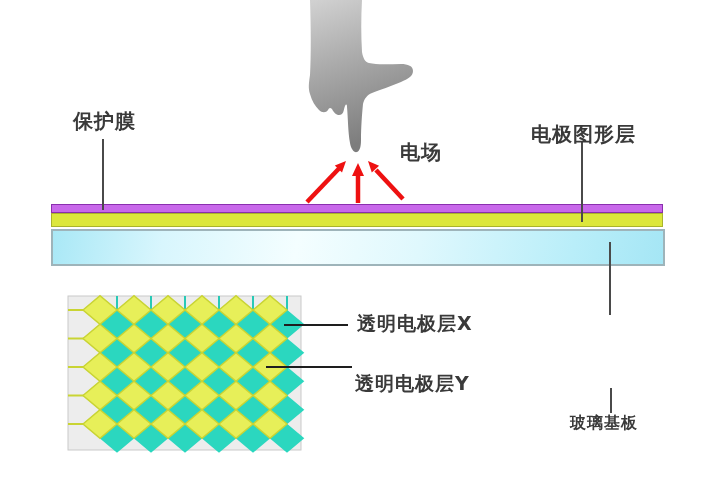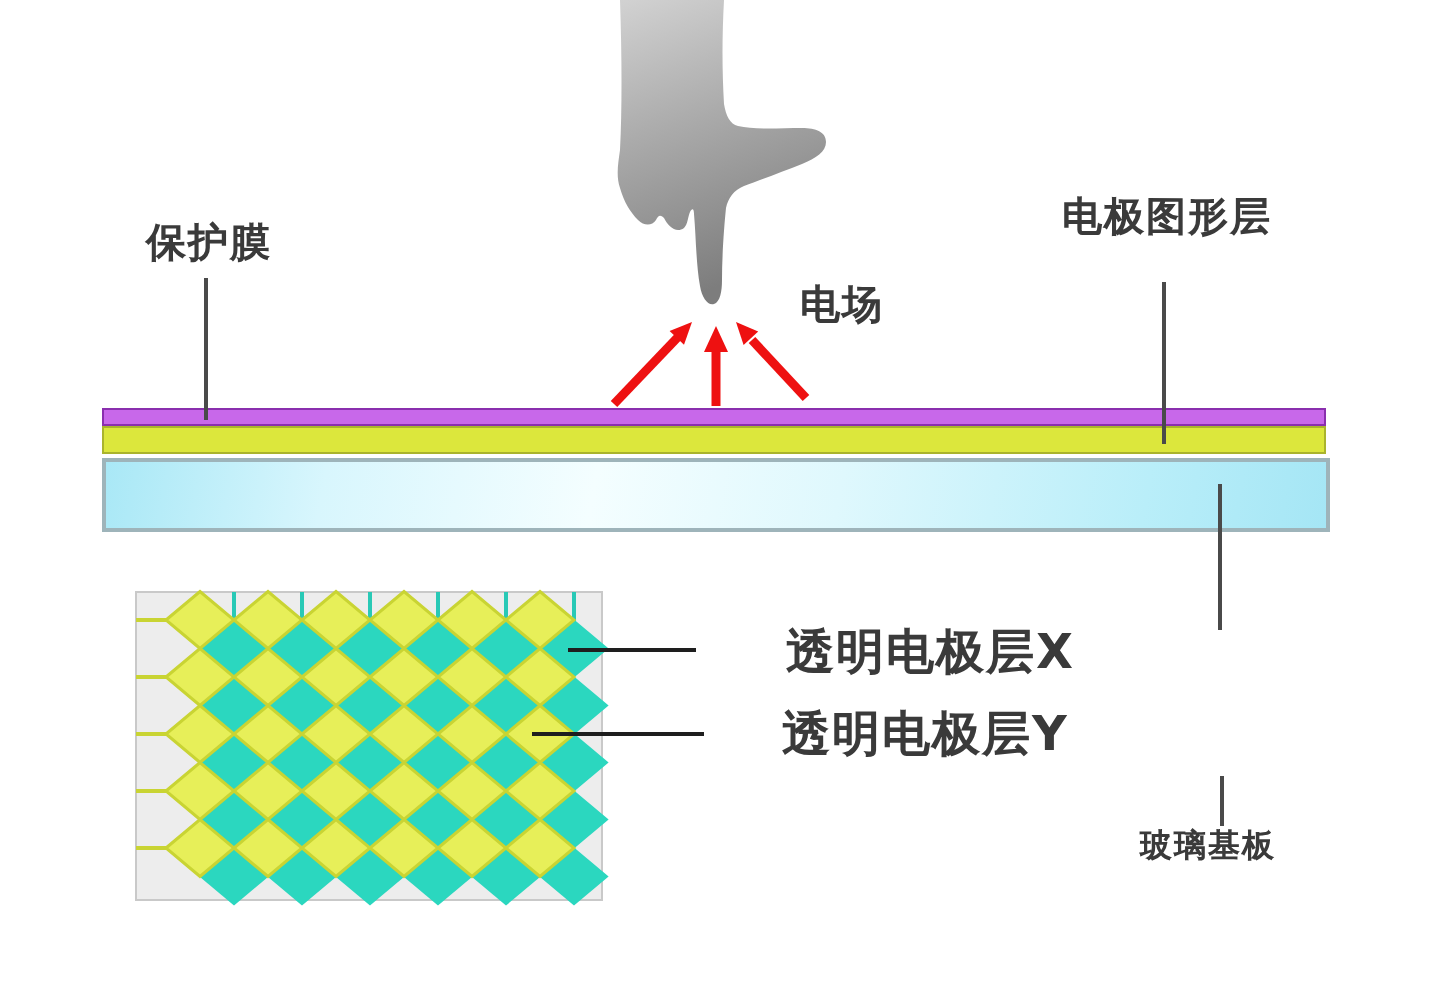--- a/index.html
+++ b/index.html
@@ -6,44 +6,44 @@
   #canvas{
     position:relative;width:721px;height:492px;background:#ffffff;overflow:hidden;
     font-family:"DejaVu Sans","Liberation Sans",sans-serif;
   }
   .abs{position:absolute;}
   .diagram-label{
     position:absolute;font-weight:bold;color:#3a3a3a;white-space:nowrap;
     letter-spacing:1px;line-height:1;
   }
   .lbl-20{font-size:20px;}
-  .lbl-19{font-size:24px;margin-left:36px;}
+  .lbl-19{font-size:19px;}
   .lbl-22{font-size:16px;}
   .vline{position:absolute;width:2px;background:#4a4a4a;}
   .hline{position:absolute;height:2px;background:#1e1e1e;}
   
   #protective-film-layer{
     left:51px;top:204px;width:612px;height:9px;box-sizing:border-box;
     background:#c868ea;border:1px solid #8a2fae;
   }
   #electrode-pattern-layer{
     left:51px;top:213px;width:612px;height:14px;box-sizing:border-box;
     background:#dce73c;border:1px solid #aab42c;
   }
   #glass-substrate-layer{
     left:51px;top:229px;width:614px;height:37px;box-sizing:border-box;
     border:2px solid #9eb4ba;
     background:linear-gradient(100deg,#a9e8f6 0%,#d8f6fd 18%,#f4feff 40%,#dff8fd 60%,#b9eef9 85%,#a5e6f5 100%);
   }
   
   #protective-film-label{left:73px;top:111px;}
-  #electrode-pattern-label{left:531px;top:98px;}
+  #electrode-pattern-label{left:531px;top:124px;}
   #efield-label{left:389px;top:142px;margin-left:11px;}
   #electrode-x-label{left:357px;top:314px;}
-  #electrode-y-label{left:355px;top:355px;}
+  #electrode-y-label{left:355px;top:374px;}
   #glass-label{left:570px;top:415px;}
   
   #protective-film-line{left:102px;top:139px;height:71px;}
   #electrode-pattern-line{left:581px;top:141px;height:81px;}
   #glass-line-1{left:609px;top:242px;height:73px;}
   #glass-line-2{left:610px;top:388px;height:25px;}
   #electrode-x-line{left:284px;top:324px;width:64px;}
   #electrode-y-line{left:266px;top:366px;width:86px;}
   
   #hand-svg{left:285px;top:0px;}

